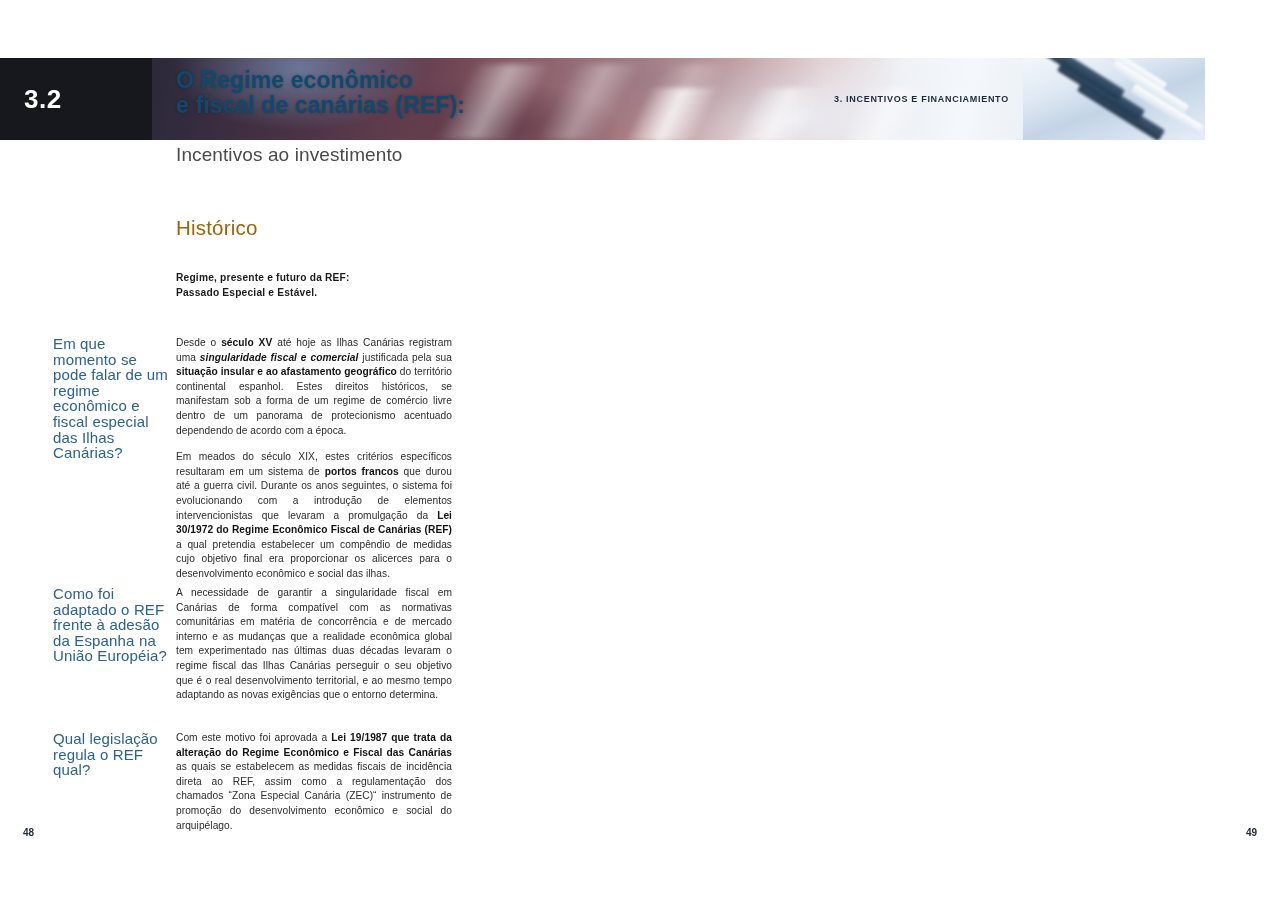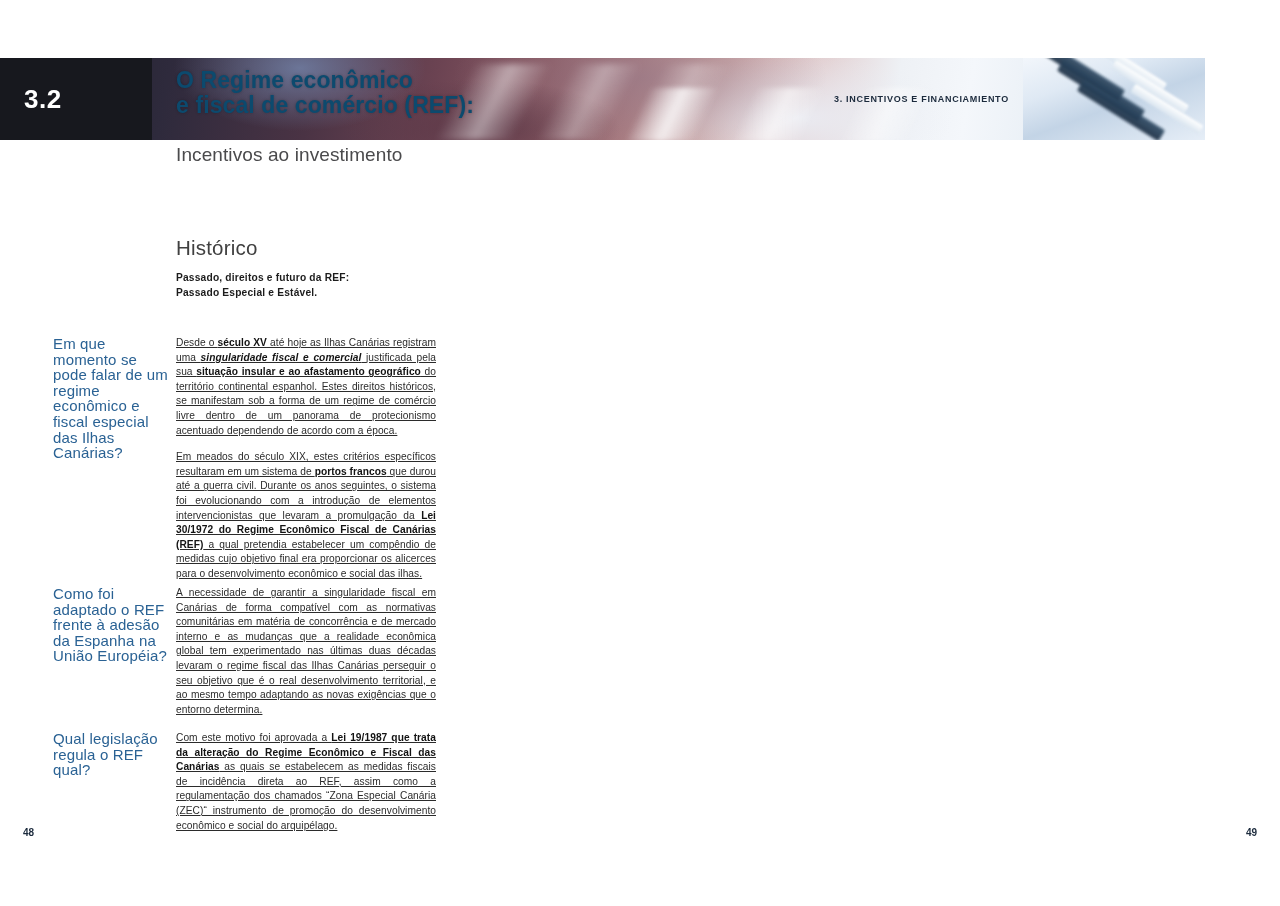--- a/index.html
+++ b/index.html
@@ -140,23 +140,22 @@
     letter-spacing: .1px;
     text-align: center;
   }
 
   
   .section-heading {
     position: absolute;
     left: 176px; top: 216px;
     font-size: 20.5px;
     font-weight: 400;
-    color: #404040;
+    color: #a16207;
     letter-spacing: .2px;
-    margin-top: 20px;
   }
 
   .lede {
     position: absolute;
     left: 176px; top: 271px;
     width: 400px;
     font-size: 10.2px;
     font-weight: bold;
     line-height: 14.5px;
     color: #1c1c1c;
@@ -183,21 +182,21 @@
   .qa-body {
     position: absolute;
     left: 123px; top: 0;
     width: 276px;
     font-size: 10.2px;
     line-height: 14.6px;
     color: #2b2b2b;
     text-align: justify;
     letter-spacing: .05px;
   }
-  .qa-body p { margin: 0 16px 12px 0; text-decoration: underline; }
+  .qa-body p { margin: 0 0 12px 0; }
   .qa-body p:last-child { margin-bottom: 0; }
   .qa-body b { font-weight: bold; color: #131313; }
   .qa-body i { font-style: italic; }
   .qa-body b i, .qa-body i b { font-weight: bold; font-style: italic; }
 
   
   #qa-historia   { left: 53px;  top: 336px; }
   #qa-adaptacao  { left: 53px;  top: 586px; }
   #qa-legislacao { left: 53px;  top: 731px; }
 
@@ -233,31 +232,31 @@
     <div class="keylt" style="left:84px; top:24px; width:86px; height:10px; transform:rotate(32deg);"></div>
     <div class="keylt" style="left:104px;top:46px; width:80px; height:10px; transform:rotate(32deg);"></div>
   </div>
 
   <div class="chapter-tag">
     <span>3.2</span>
   </div>
 
   <div class="banner-title">
     <span class="l1">O Regime econômico</span>
-    <span class="l2">e fiscal de comércio (REF):</span>
+    <span class="l2">e fiscal de canárias (REF):</span>
   </div>
 
   <div class="banner-section">3. INCENTIVOS E FINANCIAMIENTO</div>
 
   <div class="deck-title">Incentivos ao investimento</div>
 
   <div class="section-heading">Histórico</div>
 
   <div class="lede">
-    <span>Passado, direitos e futuro da REF:</span>
+    <span>Regime, presente e futuro da REF:</span>
     <span>Passado Especial e Estável.</span>
   </div>
 
   <div class="col col-left">
 
     <div class="qa" id="qa-historia">
       <div class="qa-label">Em que momento se pode falar de um regime econômico e fiscal especial das Ilhas Canárias?</div>
       <div class="qa-body">
         <p>Desde o <b>século XV</b> até hoje as Ilhas Canárias registram uma <b><i>singularidade fiscal e comercial</i></b> justificada pela sua <b>situação insular e ao afastamento geográfico</b> do território continental espanhol. Estes direitos históricos, se manifestam sob a forma de um regime de comércio livre dentro de um panorama de protecionismo acentuado dependendo de acordo com a época.</p>
         <p>Em meados do século XIX, estes critérios específicos resultaram em um sistema de <b>portos francos</b> que durou até a guerra civil. Durante os anos seguintes, o sistema foi evolucionando com a introdução de elementos intervencionistas que levaram a promulgação da <b>Lei 30/1972 do Regime Econômico Fiscal de Canárias (REF)</b> a qual pretendia estabelecer um compêndio de medidas cujo objetivo final era proporcionar os alicerces para o desenvolvimento econômico e social das ilhas.</p>

